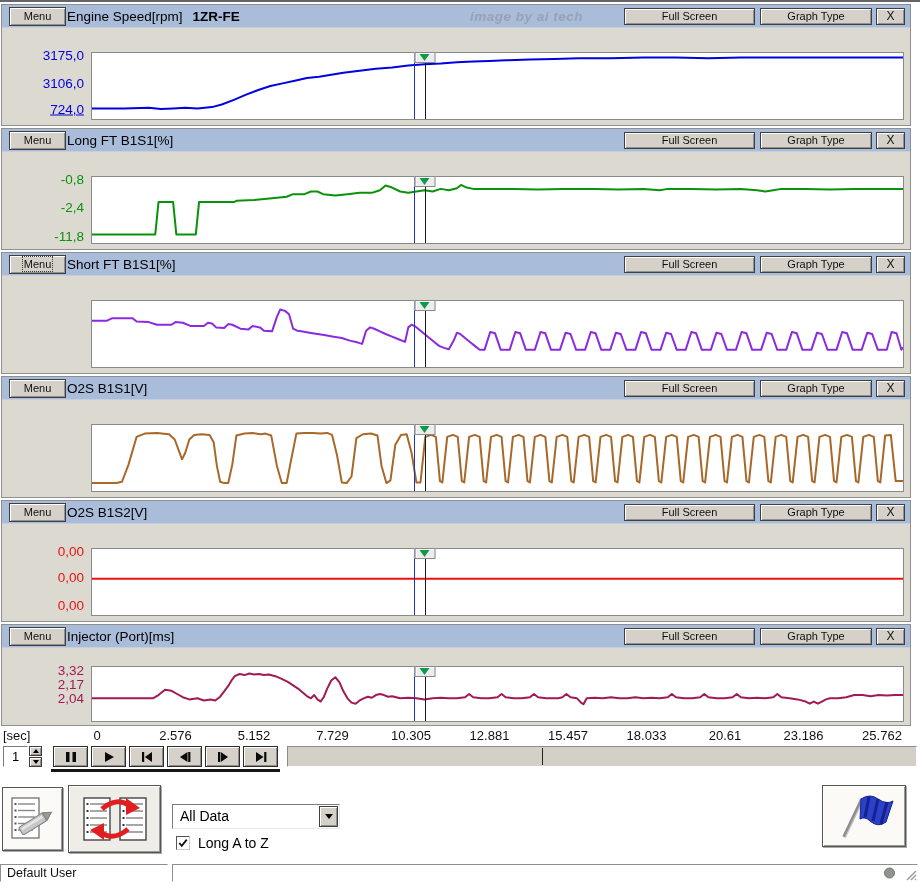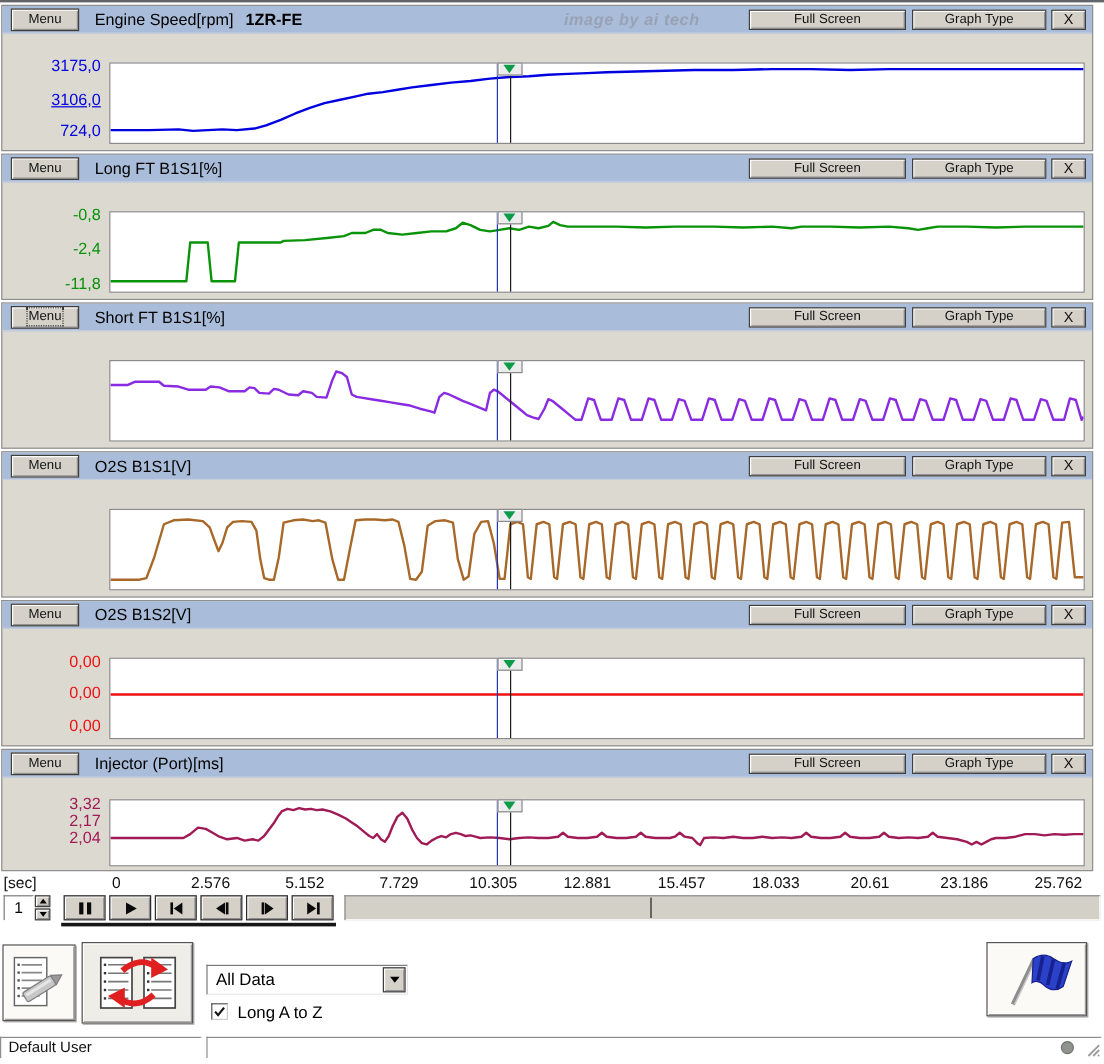--- a/index.html
+++ b/index.html
@@ -7,21 +7,21 @@
   #app{width:920px;height:887px;background:#ffffff;border-top:2px solid #63656a;position:relative;overflow:hidden;}
 
   
   #panels{padding:2px 0 0 0;}
   .panel{height:122px;margin:0 9px 2px 1px;background:#dcd9d1;border:1px solid #8f8f8f;position:relative;}
   .panel.compact{height:102px;}
   .panel-header{height:23px;display:flex;align-items:center;position:relative;border-bottom:1px solid #c6cede;}
   .btn95{background:#d5d1c9;border:1px solid #3f3f3f;box-shadow:inset 1px 1px 0 #ffffff, inset -1px -1px 0 #929292;font-size:11px;color:#111;padding:0;cursor:default;}
   .menu-btn{width:57px;height:19px;margin-left:7px;}
   .menu-btn.focused .menu-label{outline:1px dotted #3a3a3a;outline-offset:1px;}
-  .panel-title{margin-left:13px;font-size:13.5px;color:#000;white-space:nowrap;}
+  .panel-title{margin-left:1px;font-size:13.5px;color:#000;white-space:nowrap;}
   .panel-subtitle{margin-left:10px;font-size:13.5px;font-weight:700;color:#000;}
   .watermark{position:absolute;left:468px;top:4px;font-size:13.5px;font-style:italic;font-weight:700;color:#99a2b4;letter-spacing:.5px;}
   .flex-spacer{flex:1;}
   .fs-btn{width:131px;height:17px;}
   .gt-btn{width:112px;height:17px;margin-left:5px;}
   .x-btn{width:29px;height:17px;margin:0 5px 0 4px;font-size:12px;}
   .panel-body{position:relative;height:calc(100% - 24px);}
   .ylabels{position:absolute;left:0;top:24px;height:68px;width:85px;}
   .panel.compact .ylabels{top:18px;height:56px;}
   .yl{position:absolute;right:3px;transform:translateY(-50%);font-size:13.5px;white-space:nowrap;}
@@ -91,22 +91,22 @@
       <span class="panel-subtitle">1ZR-FE</span>
       <span class="watermark">image by ai tech</span>
       <span class="flex-spacer"></span>
       <button class="btn95 fs-btn">Full Screen</button>
       <button class="btn95 gt-btn">Graph Type</button>
       <button class="btn95 x-btn">X</button>
     </div>
     <div class="panel-body">
       <div class="ylabels">
         <span class="yl" style="top: 4%; color: rgb(0, 0, 224);">3175,0</span>
-        <span class="yl" style="top: 45%; color: rgb(0, 0, 224); text-decoration: underline;">3106,0</span>
-        <span class="yl" style="top: 84%; color: rgb(0, 0, 224);">724,0</span>
+        <span class="yl" style="top: 45%; color: rgb(0, 0, 224);">3106,0</span>
+        <span class="yl" style="top: 84%; color: rgb(0, 0, 224); text-decoration: underline;">724,0</span>
       </div>
       <div class="plot">
         <svg class="series" viewBox="0 0 1000 100" preserveAspectRatio="none">
           <polyline fill="none" stroke-width="2" stroke-linejoin="round" vector-effect="non-scaling-stroke" points="0,84 40,84 70,83 85,85 100,84 115,83 130,84 148,82 160,78 175,71 190,63 205,56 220,50 235,46 250,42 265,38 280,36 295,33 310,30 330,27 350,24 370,22 390,19 410,17 430,16 450,14 470,13 490,12 510,11 540,10 570,9 600,8 640,8 680,7 720,7 760,8 800,7 850,7 900,7 950,7 1000,7" stroke="#0000e0"></polyline>
         </svg>
         <div class="cursor cursor-blue" style="left: 39.7%;"></div>
         <div class="cursor cursor-black" style="left: 41%;"></div>
         <div class="cursor-handle" style="left: 41%;">
               <i class="handle-tri"></i>
             </div>

